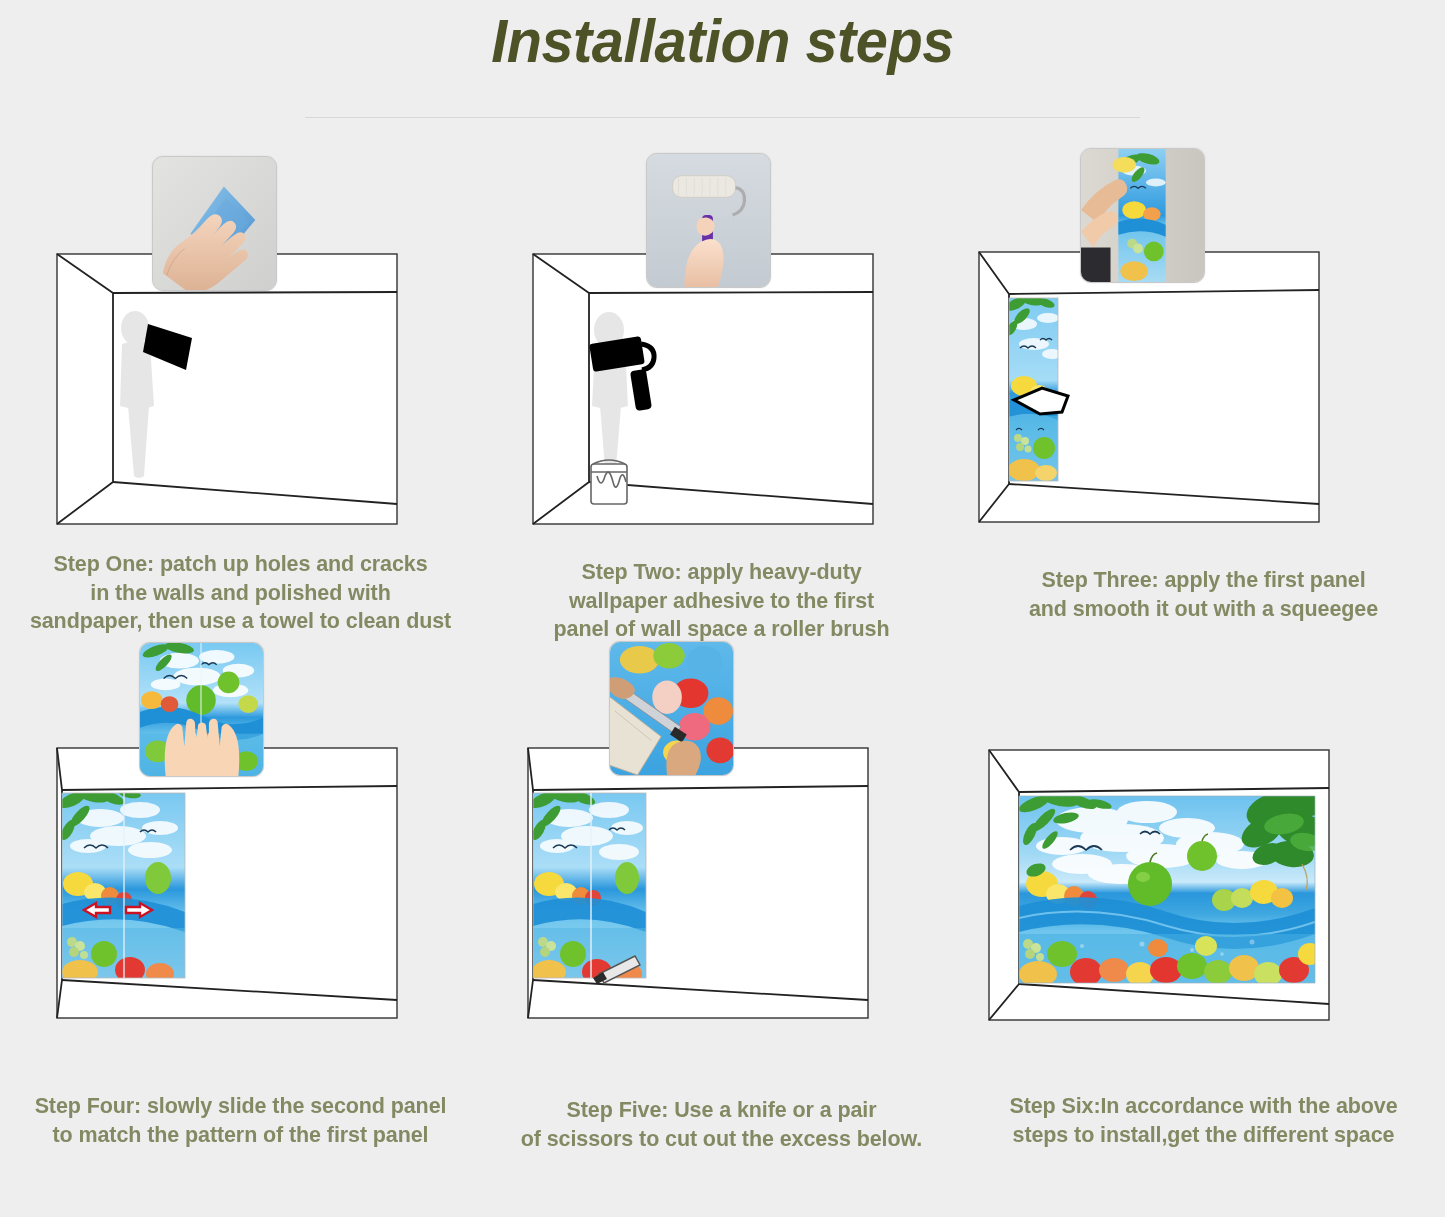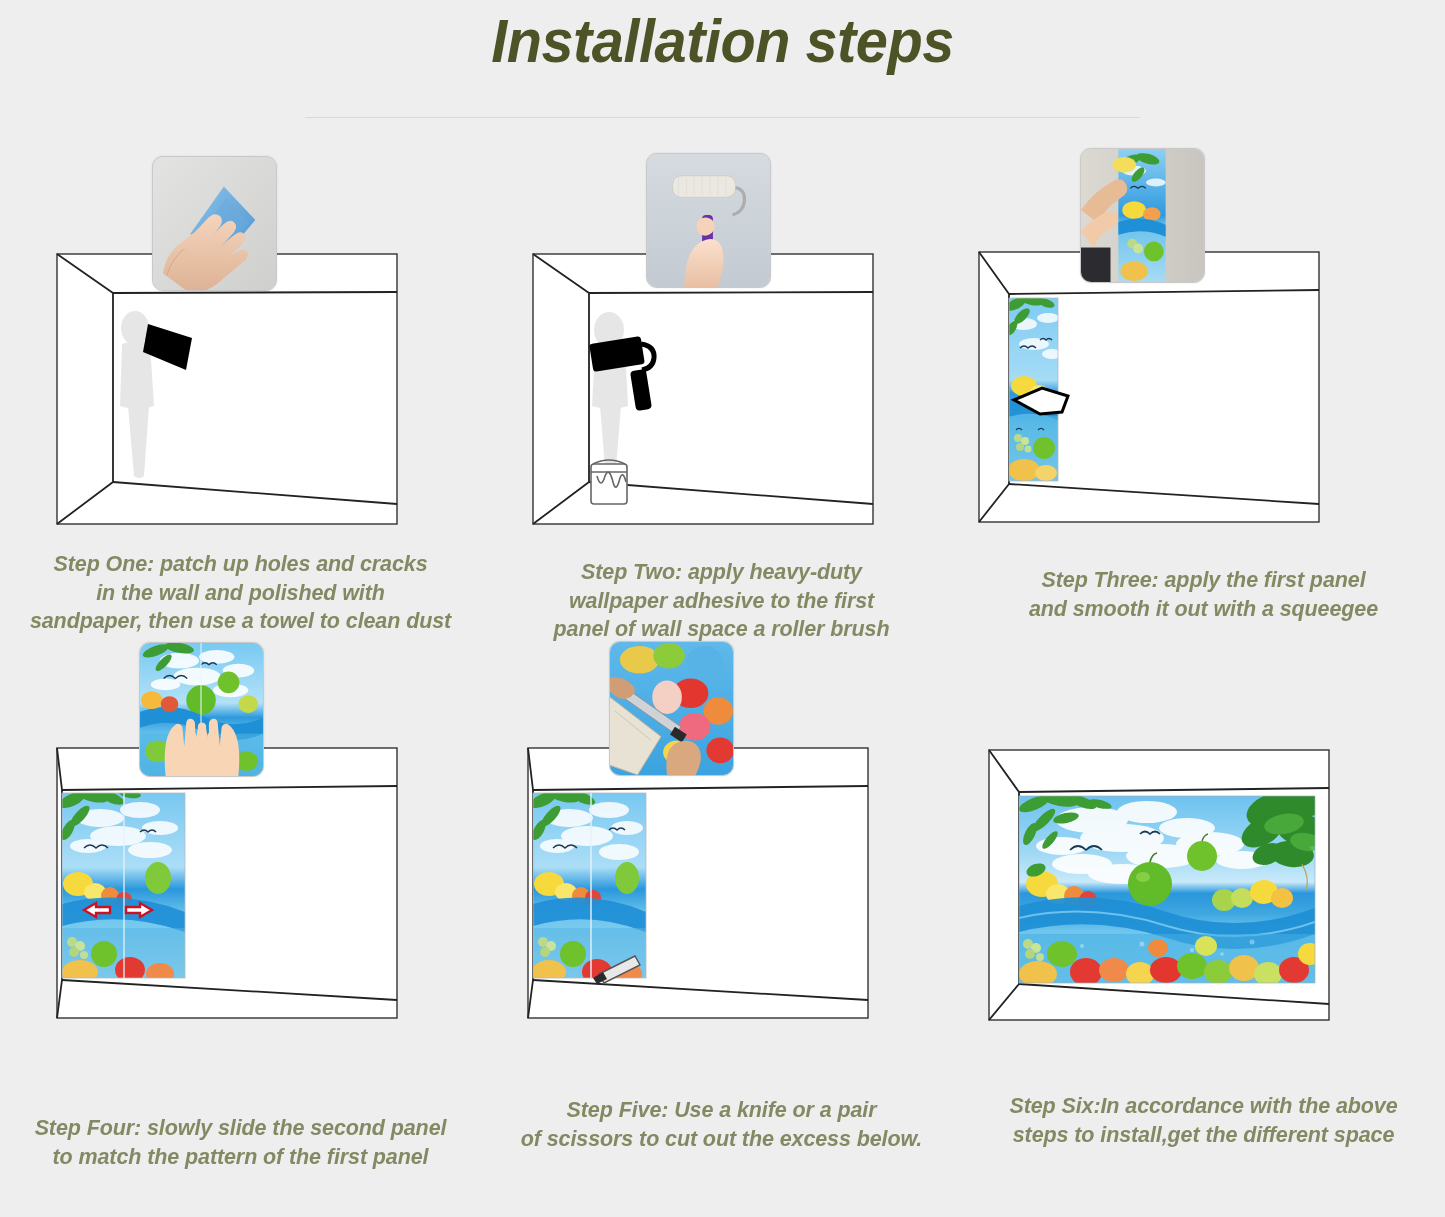--- a/index.html
+++ b/index.html
@@ -33,21 +33,20 @@
   }
 
   
   #steps-grid {
     position:absolute;
     top:148px; left:0;
     width:1445px; height:1060px;
     display:grid;
     grid-template-columns:481px 481px 483px;
     grid-template-rows:530px 530px;
-    font-style:italic;
   }
   .step-cell { position:relative; }
 
   
   .room-wrap { position:absolute; left:0; top:0; width:100%; height:400px; }
   .room-svg  { position:absolute; left:0; top:0; }
 
   
   .inset {
     position:absolute;
@@ -129,21 +128,21 @@
           <path d="M10 118 q4 -22 20 -32 q12 -8 24 -22 q8 -9 14 -4 q5 5 -2 13 l-9 11
                    q8 -10 15 -16 q7 -6 11 -1 q4 5 -3 12 l-12 13
                    q9 -9 15 -13 q7 -5 10 0 q3 5 -4 11 l-13 13
                    q7 -6 12 -8 q6 -3 8 2 q2 5 -5 10 l-26 22 q-16 12 -32 6 z" fill="url(#skin1)"></path>
           <path d="M14 120 q6 -18 18 -27" fill="none" stroke="#c79b7d" stroke-width="1" opacity="0.6"></path>
         </g>
       </svg>
     </div>
     <div class="caption" style="top:402px;">
       <span>Step One: patch up holes and cracks</span>
-      <span>in the wall and polished with</span>
+      <span>in the walls and polished with</span>
       <span>sandpaper, then use a towel to clean dust</span>
     </div>
   </div>
 
   <div class="step-cell">
     <div class="room-wrap">
       <svg class="room-svg" width="481" height="400" viewBox="0 0 481 400">
         <rect x="52" y="106" width="340" height="270" fill="#ffffff" stroke="#333" stroke-width="1.4"></rect>
         <path d="M52 106 L108 145 L108 334 L52 376" fill="none" stroke="#222" stroke-width="1.8"></path>
         <path d="M108 145 L392 144" fill="none" stroke="#222" stroke-width="1.8"></path>
@@ -430,21 +429,21 @@
         <ellipse cx="80" cy="114" rx="11" ry="10" fill="#ef8b3c"></ellipse>
         <ellipse cx="108" cy="120" rx="12" ry="10" fill="#6fc22b"></ellipse>
         <line x1="62" y1="0" x2="62" y2="135" stroke="#e8f5fd" stroke-width="1.3" opacity="0.8"></line>
 
         <g fill="#f7d5b5">
           <path d="M26 135 q-4 -42 10 -52 q4 -3 7 2 l2 20 l2 -24 q1 -5 5 -4 q4 1 4 6 l0 22 l3 -20 q1 -5 5 -4 q4 1 3 6 l-2 20 l4 -14 q2 -5 6 -3 q4 2 2 7 l-6 38 z"></path>
           <path d="M100 135 q4 -42 -10 -52 q-4 -3 -7 2 l-2 20 l-2 -24 q-1 -5 -5 -4 q-4 1 -4 6 l0 22 l-3 -20 q-1 -5 -5 -4 q-4 1 -3 6 l2 20 l-4 -14 q-2 -5 -6 -3 q-4 2 -2 7 l6 38 z"></path>
         </g>
       </svg>
     </div>
-    <div class="caption" style="top:436px;">
+    <div class="caption" style="top:414px;">
       <span>Step Four: slowly slide the second panel</span>
       <span>to match the pattern of the first panel</span>
     </div>
   </div>
 
   <div class="step-cell">
     <div class="room-wrap">
       <svg class="room-svg" width="481" height="400" viewBox="0 0 481 400">
         <defs>
           <linearGradient id="sky5" x1="0" y1="0" x2="0" y2="1">

